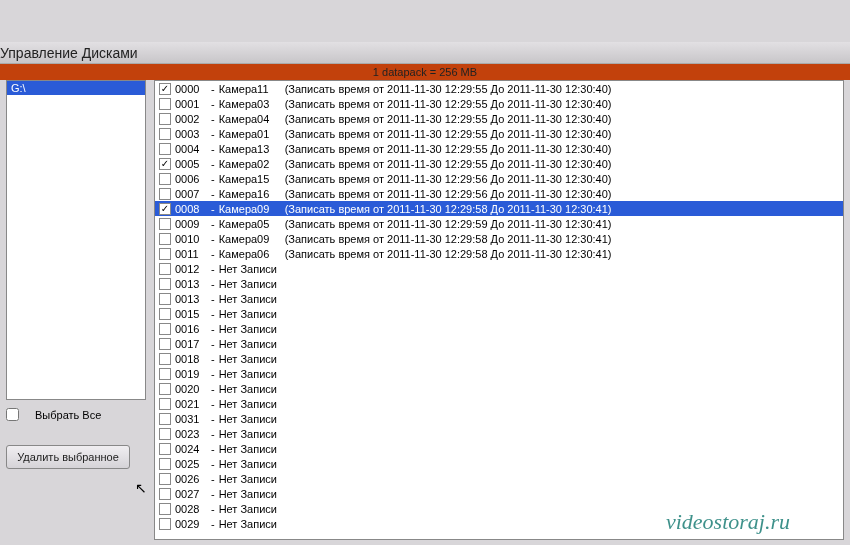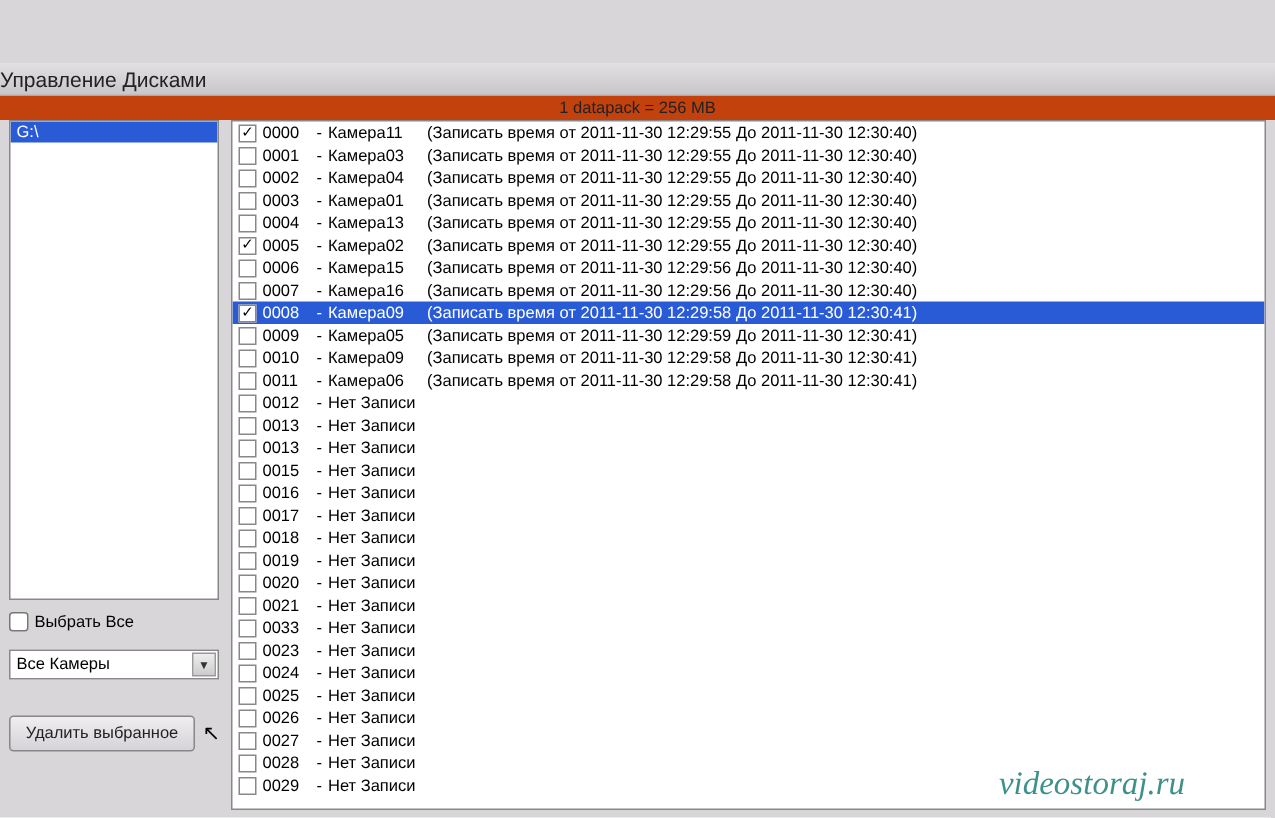--- a/index.html
+++ b/index.html
@@ -51,21 +51,21 @@
     cursor: default;
   }
   .drive-item.selected {
     background: #2a5bd7;
     color: #fff;
   }
   .select-all-row {
     margin-top: 8px;
     display: flex;
     align-items: center;
-    gap: 4px;
+    gap: 16px;
   }
   .select-all-row input { margin: 0; }
   .combo-row {
     margin-top: 12px;
     position: relative;
     background: #fff;
     border: 1px solid #888;
     height: 20px;
     display: flex;
     align-items: center;
@@ -186,24 +186,20 @@
   <div class="left-col">
     <div class="drive-list" id="drive-list">
         <div class="drive-item selected">G:\</div>
       </div>
 
     <label class="select-all-row">
       <input type="checkbox" id="select-all-cb" style="">
       <span>Выбрать Все</span>
     </label>
 
-    <div class="combo-row">
-      <span>Все Камеры</span>
-      <span class="combo-arrow">▼</span>
-    </div>
 
     <button class="btn btn-delete-selected">Удалить выбранное</button>
   </div>
 
   <div class="record-list-wrap" id="record-list">
       <div class="rec-row">
         <span class="rec-check">✓</span>
         <span class="rec-idx">0000</span>
         <span class="rec-sep">-</span>
         <span class="rec-cam">Камера11</span>
@@ -341,21 +337,21 @@
         <span class="rec-cam">Нет Записи</span>
       </div>
       <div class="rec-row">
         <span class="rec-check"></span>
         <span class="rec-idx">0021</span>
         <span class="rec-sep">-</span>
         <span class="rec-cam">Нет Записи</span>
       </div>
       <div class="rec-row">
         <span class="rec-check"></span>
-        <span class="rec-idx">0033</span>
+        <span class="rec-idx">0031</span>
         <span class="rec-sep">-</span>
         <span class="rec-cam">Нет Записи</span>
       </div>
       <div class="rec-row">
         <span class="rec-check"></span>
         <span class="rec-idx">0023</span>
         <span class="rec-sep">-</span>
         <span class="rec-cam">Нет Записи</span>
       </div>
       <div class="rec-row">

